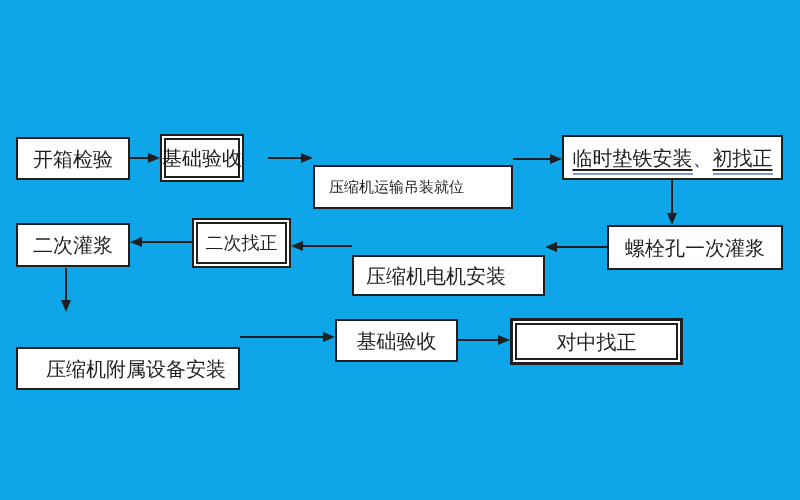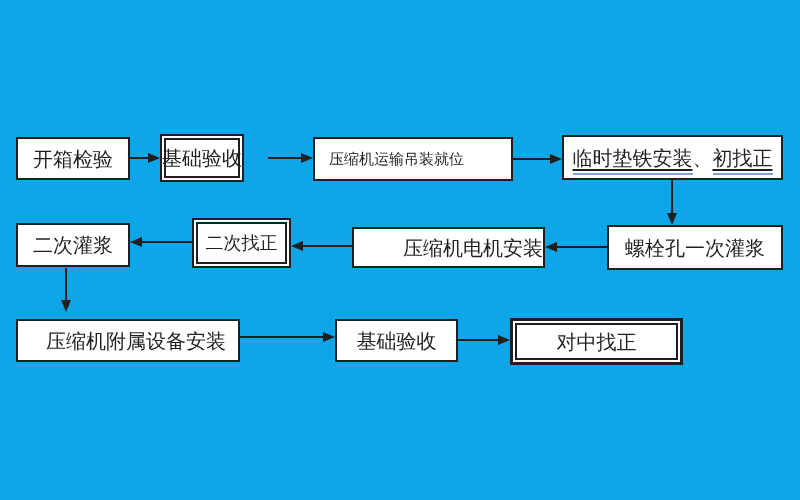--- a/index.html
+++ b/index.html
@@ -25,21 +25,21 @@
     line-height: 1.2;
   }
   .node.double {
     box-shadow: inset 0 0 0 2px #ffffff, inset 0 0 0 4px #1f1f1f;
   }
   .node.double-bold {
     border-width: 3px;
     box-shadow: inset 0 0 0 2px #ffffff, inset 0 0 0 4px #1f1f1f;
   }
   .node.small { font-size: 15px; }
-  .node.align-left { justify-content: flex-start; }
+  .node.align-left { justify-content: flex-start; margin-top: 28px; }
   .u {
     text-decoration: underline;
     text-decoration-thickness: 1.5px;
     text-underline-offset: 4px;
     border-bottom: 2px solid #7d9ed6;
     padding-bottom: 3px;
     margin-top: 28px;
   }
   svg.arrows {
     position: absolute;
@@ -68,21 +68,21 @@
   </div>
 
   <div class="node" style="left:562px; top:135px; width:221px; height:45px;">
     <span><span class="u">临时垫铁安装</span><span>、</span><span class="u">初找正</span></span>
   </div>
 
   <div class="node" style="left:607px; top:225px; width:176px; height:45px;">
     <span>螺栓孔一次灌浆</span>
   </div>
 
-  <div class="node align-left" style="left:352px; top:227px; width:193px; height:41px; padding-left:12px;justify-content:flex-end;">
+  <div class="node align-left" style="left:352px; top:227px; width:193px; height:41px; padding-left:12px;">
     <span>压缩机电机安装</span>
   </div>
 
   <div class="node double" style="left:192px; top:218px; width:99px; height:50px; font-size:18px;">
     <span>二次找正</span>
   </div>
 
   <div class="node" style="left:16px; top:223px; width:114px; height:44px;">
     <span>二次灌浆</span>
   </div>

